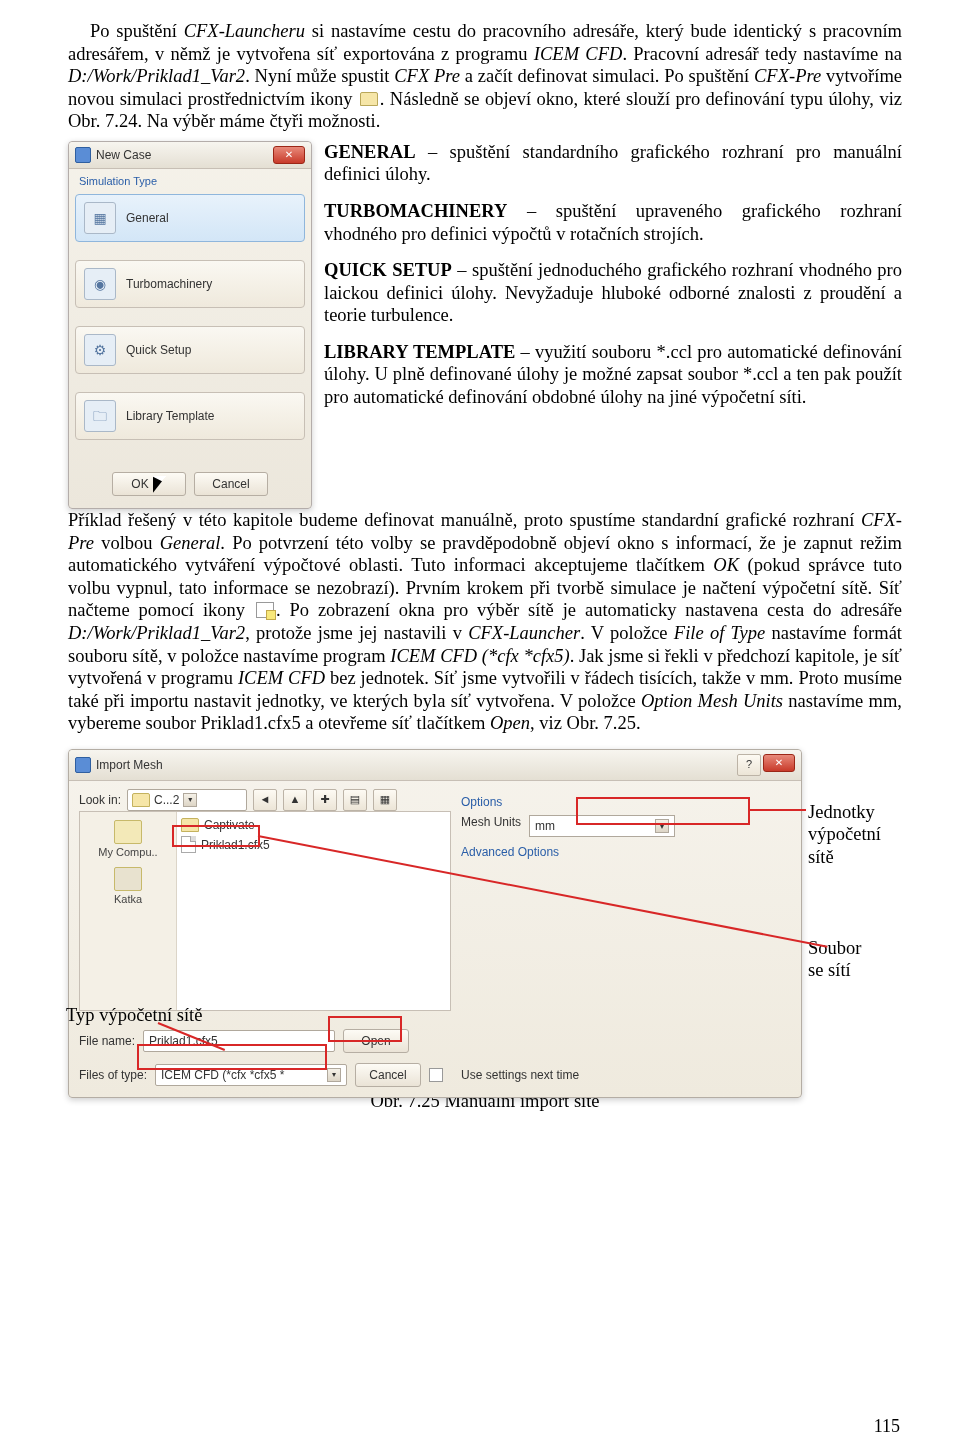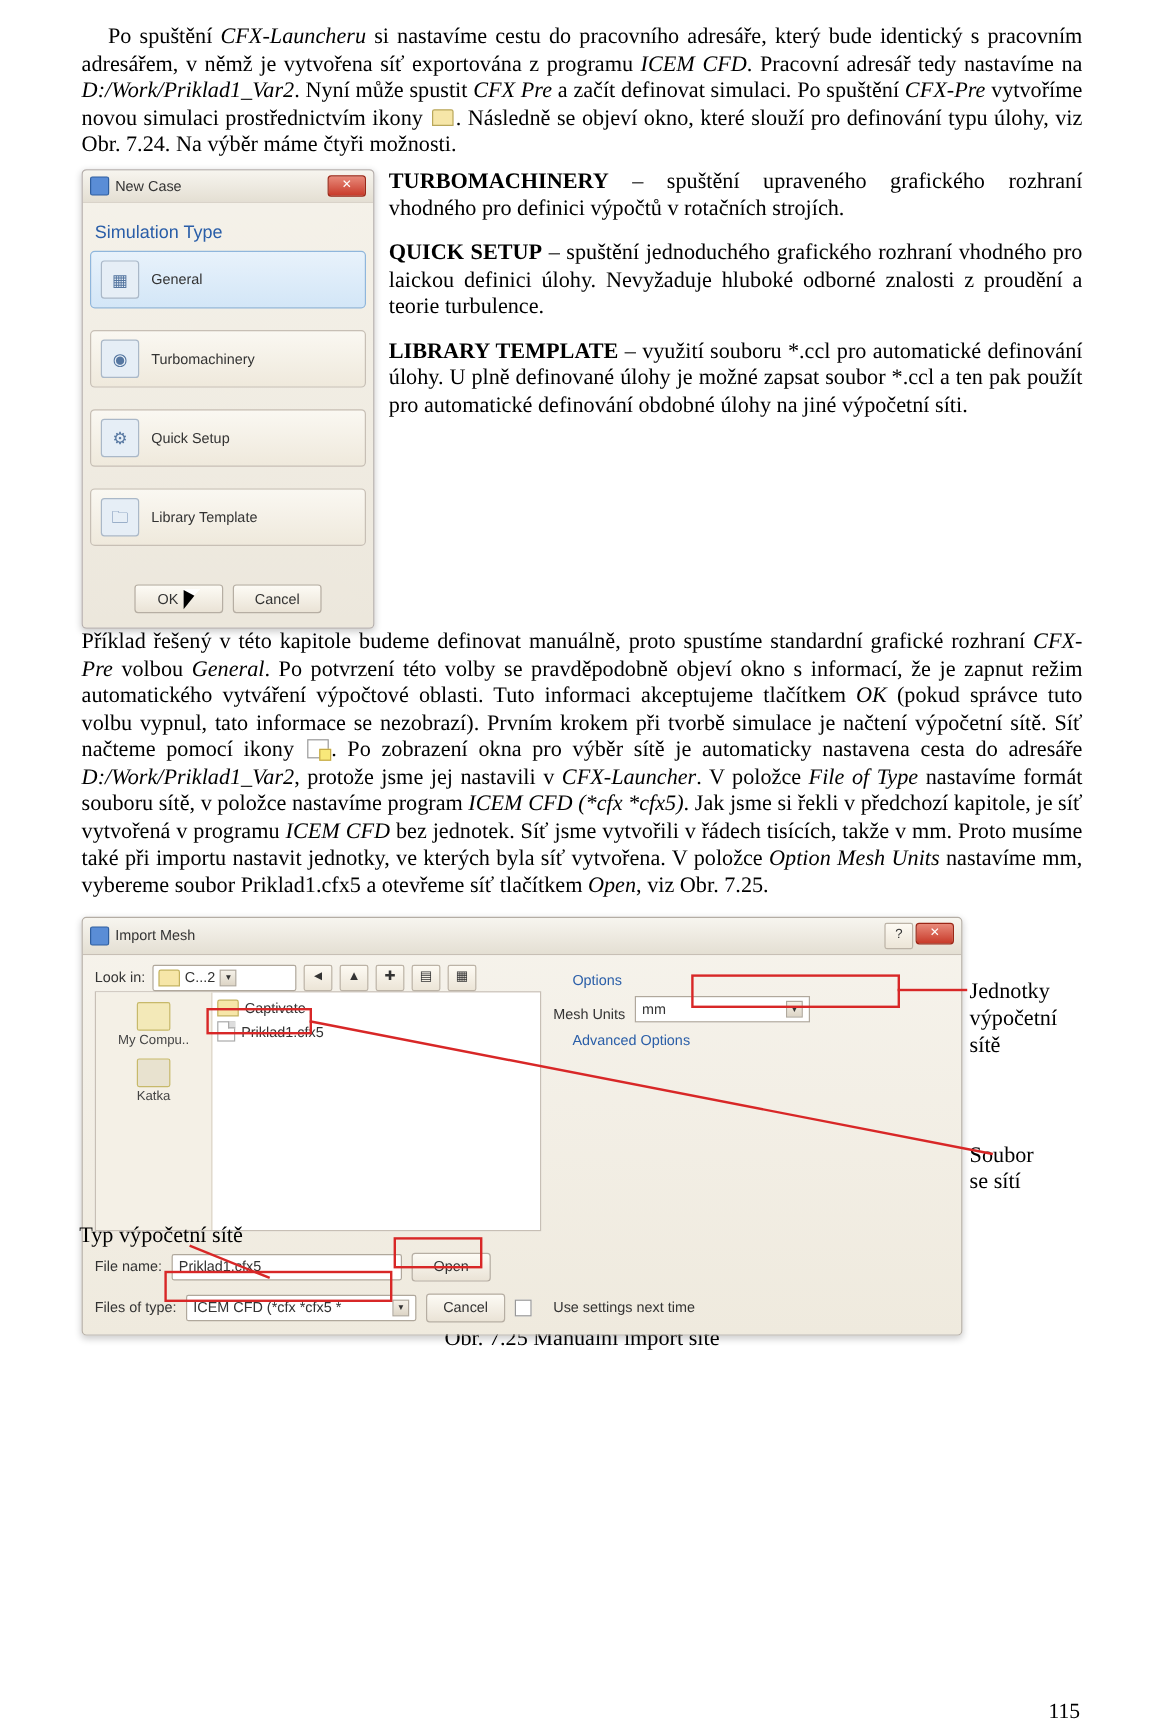--- a/index.html
+++ b/index.html
@@ -13,21 +13,21 @@
 .bold{font-weight:bold}
 .icon-folder{display:inline-block;width:16px;height:12px;background:#f6e6a8;border:1px solid #b9a75a;border-radius:2px 2px 0 0;vertical-align:-1px;margin:0 2px}
 .icon-mesh{display:inline-block;width:16px;height:14px;background:#fff;border:1px solid #999;position:relative;vertical-align:-2px;margin:0 2px}
 .icon-mesh:after{content:"";position:absolute;right:-3px;bottom:-3px;width:8px;height:8px;background:#f8e87a;border:1px solid #c4a94a}
 .section-wrap{display:flex;gap:12px;margin-top:6px}
 .win-newcase{width:242px;background:linear-gradient(#f5f2ea,#ece7dc);border:1px solid #b4adaa;border-radius:4px;font-family:Tahoma,Arial,sans-serif;font-size:12px;color:#333;box-shadow:0 2px 6px rgba(0,0,0,.2)}
 .win-title{display:flex;align-items:center;justify-content:space-between;padding:4px 6px;background:linear-gradient(#f7f5ef,#e4dfd3);border-bottom:1px solid #c7bfb5;border-radius:4px 4px 0 0}
 .win-title-left{display:flex;align-items:center;gap:5px}
 .win-icon{width:14px;height:14px;background:#5a8dd6;border:1px solid #2f5fa0;border-radius:2px}
 .win-close{width:30px;height:16px;background:linear-gradient(#e88a7a,#c83a2a);border:1px solid #9b2616;border-radius:3px;color:#fff;font-size:10px;display:flex;align-items:center;justify-content:center}
-.win-section-label{padding:16px 10px 2px;color:#2a5ea8;font-size:15px}
+.win-section-label{padding:6px 10px 2px;color:#2a5ea8;font-size:11px}
 .nc-list{padding:4px 6px}
 .nc-item{display:flex;align-items:center;gap:10px;border:1px solid #c7bfb5;border-radius:4px;background:linear-gradient(#faf8f2,#efe9dc);padding:6px 8px;margin-bottom:18px;min-height:34px}
 .nc-item.sel{background:linear-gradient(#e8f2fb,#d3e6f7);border-color:#8fb6dc}
 .nc-icon{width:30px;height:30px;background:#e6eef6;border:1px solid #aab8c8;border-radius:3px;display:flex;align-items:center;justify-content:center;font-size:14px;color:#5576a0}
 .win-buttons{display:flex;gap:8px;justify-content:center;padding:10px 8px 12px}
 .win-btn{min-width:72px;height:22px;background:linear-gradient(#fdfbf5,#eae3d6);border:1px solid #b6aea3;border-radius:3px;font-size:12px;display:flex;align-items:center;justify-content:center}
 .cursor{display:inline-block;width:14px;height:16px;margin-left:4px;background:linear-gradient(135deg,#fff 45%,rgba(0,0,0,0) 46%);position:relative}
 .cursor:before{content:"";position:absolute;left:0;top:0;border-left:9px solid #000;border-top:6px solid transparent;border-bottom:10px solid transparent;transform:skewY(-8deg)}
 .right-desc{flex:1}
 .right-desc .para{text-align:justify;margin-bottom:14px}
@@ -44,25 +44,25 @@
 .im-toolbtn{width:22px;height:20px;background:linear-gradient(#fdfaf3,#ece5d7);border:1px solid #bcb3a6;border-radius:2px;display:flex;align-items:center;justify-content:center;font-size:11px}
 .im-browser{display:flex;border:1px solid #c7bfb5;background:#fff;height:198px}
 .im-sidebar{width:88px;background:#f4f0e6;border-right:1px solid #dcd5c8;padding:4px}
 .im-side-item{display:flex;flex-direction:column;align-items:center;gap:2px;padding:4px 0;font-size:11px;color:#444}
 .side-icon{width:26px;height:22px;background:#f3e9b8;border:1px solid #c7b96a;border-radius:2px}
 .im-files{flex:1;padding:4px;font-size:12px}
 .file-item{display:flex;align-items:center;gap:5px;padding:2px 0}
 .folder-ico{width:16px;height:12px;background:#f6e6a8;border:1px solid #c4b25e;border-radius:2px 2px 0 0}
 .doc-ico{width:13px;height:15px;background:#fff;border:1px solid #aaa;position:relative}
 .doc-ico:after{content:"";position:absolute;right:-1px;top:-1px;width:5px;height:5px;background:#ddd;border-left:1px solid #aaa;border-bottom:1px solid #aaa}
-.opt-row{display:flex;align-items:flex-end;gap:8px;margin-bottom:8px}
+.opt-row{display:flex;align-items:flex-start;gap:8px;margin-bottom:8px}
 .opt-label{color:#2a5ea8;font-size:12px}
 .opt-combo{flex:0 0 134px;height:20px;background:#fff;border:1px solid #b0a89c;border-radius:0;display:flex;align-items:center;justify-content:space-between;padding:0 5px}
 .opt-arrow{width:12px;height:12px;background:linear-gradient(#f5f1e8,#ddd5c6);border:1px solid #b0a89c;display:flex;align-items:center;justify-content:center;font-size:8px}
-.opt-section{color:#2a5ea8;margin:6px 16px}
+.opt-section{color:#2a5ea8;margin:6px 0}
 .im-bottom{display:flex;align-items:center;gap:8px;padding:8px 10px 10px 10px}
 .im-field{flex:0 0 180px;height:20px;background:#fff;border:1px solid #b0a89c;border-radius:2px;display:flex;align-items:center;padding:0 5px}
 .im-btn{min-width:64px;height:22px;background:linear-gradient(#fdfbf5,#eae3d6);border:1px solid #b6aea3;border-radius:3px;font-size:12px;display:flex;align-items:center;justify-content:center}
 .im-chk{display:flex;align-items:center;gap:18px;font-size:12px}
 .chkbox{width:12px;height:12px;border:1px solid #999;background:#fff}
 .highlight-box{position:absolute;border:2.5px solid #d82727}
 .anno-label{position:absolute;font-family:"Times New Roman",serif;font-size:18.5px;color:#000}
 .anno-line{position:absolute;background:#d82727;height:2px;transform-origin:left center}
 .page-num{position:absolute;bottom:4px;right:60px;font-size:18px}
 </style>
@@ -107,20 +107,21 @@
       <div class="win-buttons">
         <div class="win-btn">
             <span>OK</span>
             <span class="cursor"></span>
           </div>
         <div class="win-btn">Cancel</div>
       </div>
     </div>
 
     <div class="right-desc">
+      <div class="para"><span class="bold">GENERAL</span><span> – spuštění standardního grafického rozhraní pro manuální definici úlohy.</span></div>
       <div class="para"><span class="bold">TURBOMACHINERY</span><span> – spuštění upraveného grafického rozhraní vhodného pro definici výpočtů v rotačních strojích.</span></div>
       <div class="para"><span class="bold">QUICK SETUP</span><span> – spuštění jednoduchého grafického rozhraní vhodného pro laickou definici úlohy. Nevyžaduje hluboké odborné znalosti z proudění a teorie turbulence.</span></div>
       <div class="para"><span class="bold">LIBRARY TEMPLATE</span><span> – využití souboru *.ccl pro automatické definování úlohy. U plně definované úlohy je možné zapsat soubor *.ccl a ten pak použít pro automatické definování obdobné úlohy na jiné výpočetní síti.</span></div>
     </div>
   </div>
 
   <div class="para">
     <span>Příklad řešený v této kapitole budeme definovat manuálně, proto spustíme standardní grafické rozhraní </span><span class="it">CFX-Pre</span><span> volbou </span><span class="it">General</span><span>. Po potvrzení této volby se pravděpodobně objeví okno s informací, že je zapnut režim automatického vytváření výpočtové oblasti. Tuto informaci akceptujeme tlačítkem </span><span class="it">OK</span><span> (pokud správce tuto volbu vypnul, tato informace se nezobrazí). Prvním krokem při tvorbě simulace je načtení výpočetní sítě. Síť načteme pomocí ikony </span><span class="icon-mesh"></span><span>. Po zobrazení okna pro výběr sítě je automaticky nastavena cesta do adresáře </span><span class="it">D:/Work/Priklad1_Var2</span><span>, protože jsme jej nastavili v </span><span class="it">CFX-Launcher</span><span>. V položce </span><span class="it">File of Type</span><span> nastavíme formát souboru sítě, v položce nastavíme program </span><span class="it">ICEM CFD (*cfx *cfx5)</span><span>. Jak jsme si řekli v předchozí kapitole, je síť vytvořená v programu </span><span class="it">ICEM CFD</span><span> bez jednotek. Síť jsme vytvořili v řádech tisících, takže v mm. Proto musíme také při importu nastavit jednotky, ve kterých byla síť vytvořena. V položce </span><span class="it">Option Mesh Units</span><span> nastavíme mm, vybereme soubor Priklad1.cfx5 a otevřeme síť tlačítkem </span><span class="it">Open</span><span>, viz Obr. 7.25.</span>
   </div>
 

